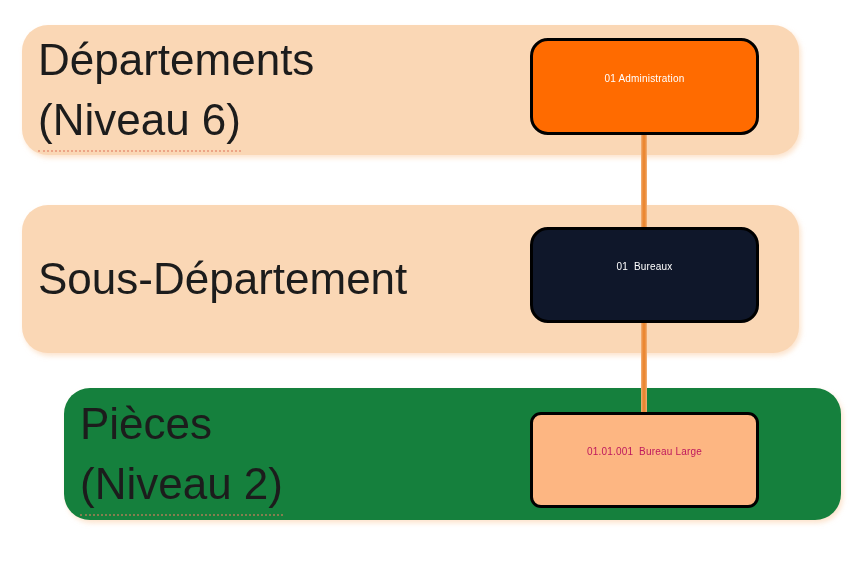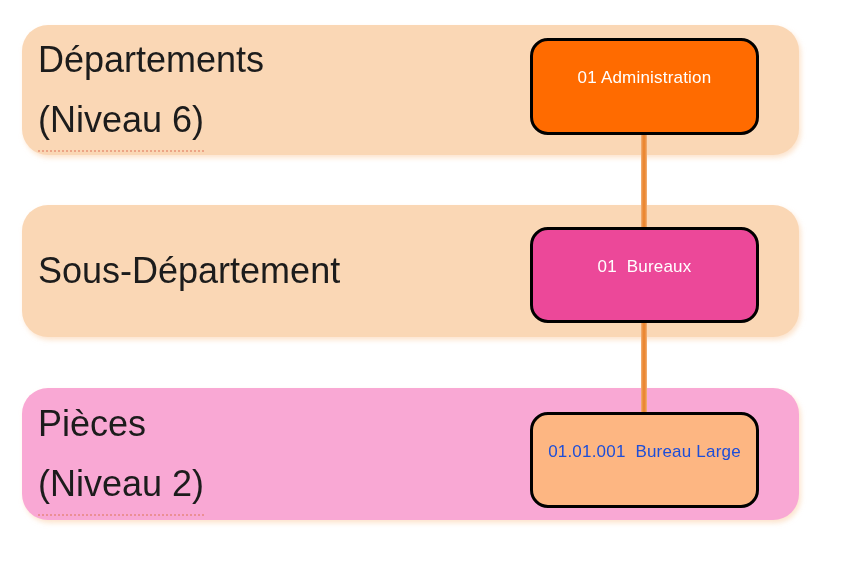--- a/index.html
+++ b/index.html
@@ -13,29 +13,29 @@
   }
   
   .band {
     position: absolute;
     left: 22px;
     width: 777px;
     border-radius: 26px;
     box-shadow: 2px 3px 5px rgba(250, 205, 165, 0.55);
   }
   .band-1 { top: 25px;  height: 130px; }
-  .band-2 { top: 205px; height: 132px; }
+  .band-2 { top: 205px; height: 148px; }
   .band-3 { top: 388px; height: 132px; }
 
   .heading {
     position: absolute;
     left: 16px;
     top: 50%;
     transform: translateY(-50%);
-    font-size: 36px;
+    font-size: 44px;
     line-height: 60px;
     color: #1c1c1c;
     white-space: nowrap;
   }
   .heading-line { height: 60px; }
   .heading-line span { display: inline-block; line-height: 60px; }
   .heading-line.spellcheck span {
     border-bottom: 2px dotted rgba(224, 122, 95, 0.55);
   }
 
@@ -57,21 +57,21 @@
     left: 530px;
     width: 229px;
     box-sizing: border-box;
     border: 3px solid #000000;
     border-radius: 18px;
     display: flex;
     align-items: center;
     justify-content: center;
     padding-bottom: 17px;
     color: #ffffff;
-    font-size: 17px;
+    font-size: 10px;
     letter-spacing: 0.2px;
     white-space: pre;
     z-index: 2;
   }
   .node-1 { top: 38px;  height: 97px; }
   .node-2 { top: 227px; height: 96px; }
   .node-3 { top: 412px; height: 96px; }
 </style>
 </head>
 <body>
@@ -90,39 +90,39 @@
   </div>
 
   <div class="band band-2" style="background: rgb(250, 215, 181);">
     <div class="heading" style="color: rgb(28, 28, 28);">
       <div class="heading-line">
         <span>Sous-Département</span>
       </div>
     </div>
   </div>
 
-  <div class="band band-3" style="background: #f9a8d4;">
+  <div class="band band-3" style="background: #15803d; margin-left: 42px;">
     <div class="heading" style="color: rgb(28, 28, 28);">
       <div class="heading-line">
         <span>Pièces</span>
       </div>
       <div class="heading-line spellcheck">
         <span>(Niveau 2)</span>
       </div>
     </div>
   </div>
 
   <div class="connector connector-1" style="background-color: rgb(235, 136, 51);"></div>
   <div class="connector connector-2" style="background-color: rgb(235, 136, 51);"></div>
 
   <div class="node node-1" style="background-color: rgb(255, 107, 0); border-color: rgb(0, 0, 0); color: rgb(255, 255, 255);">
     <span>01 Administration</span>
   </div>
 
-  <div class="node node-2" style="background-color: #ec4899; border-color: rgb(0, 0, 0); color: rgb(255, 255, 255);">
+  <div class="node node-2" style="background-color: #0f172a; border-color: rgb(0, 0, 0); color: rgb(255, 255, 255);">
     <span>01  Bureaux</span>
   </div>
 
-  <div class="node node-3" style="background-color: rgb(253, 182, 130); border-color: rgb(0, 0, 0); color: #1d4ed8;">
+  <div class="node node-3" style="background-color: rgb(253, 182, 130); border-color: rgb(0, 0, 0); color: #be185d; border-radius: 11px;">
     <span>01.01.001  Bureau Large</span>
   </div>
 
 </div>
 
 </body></html>

